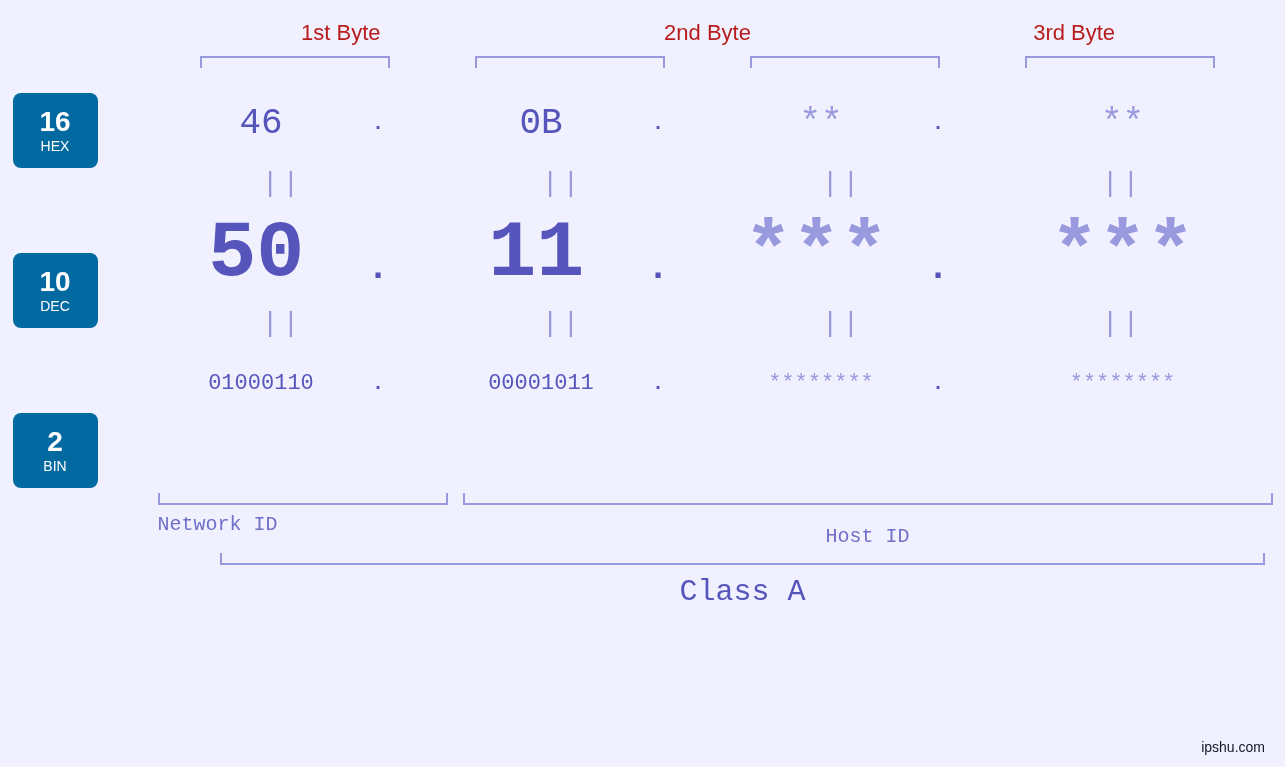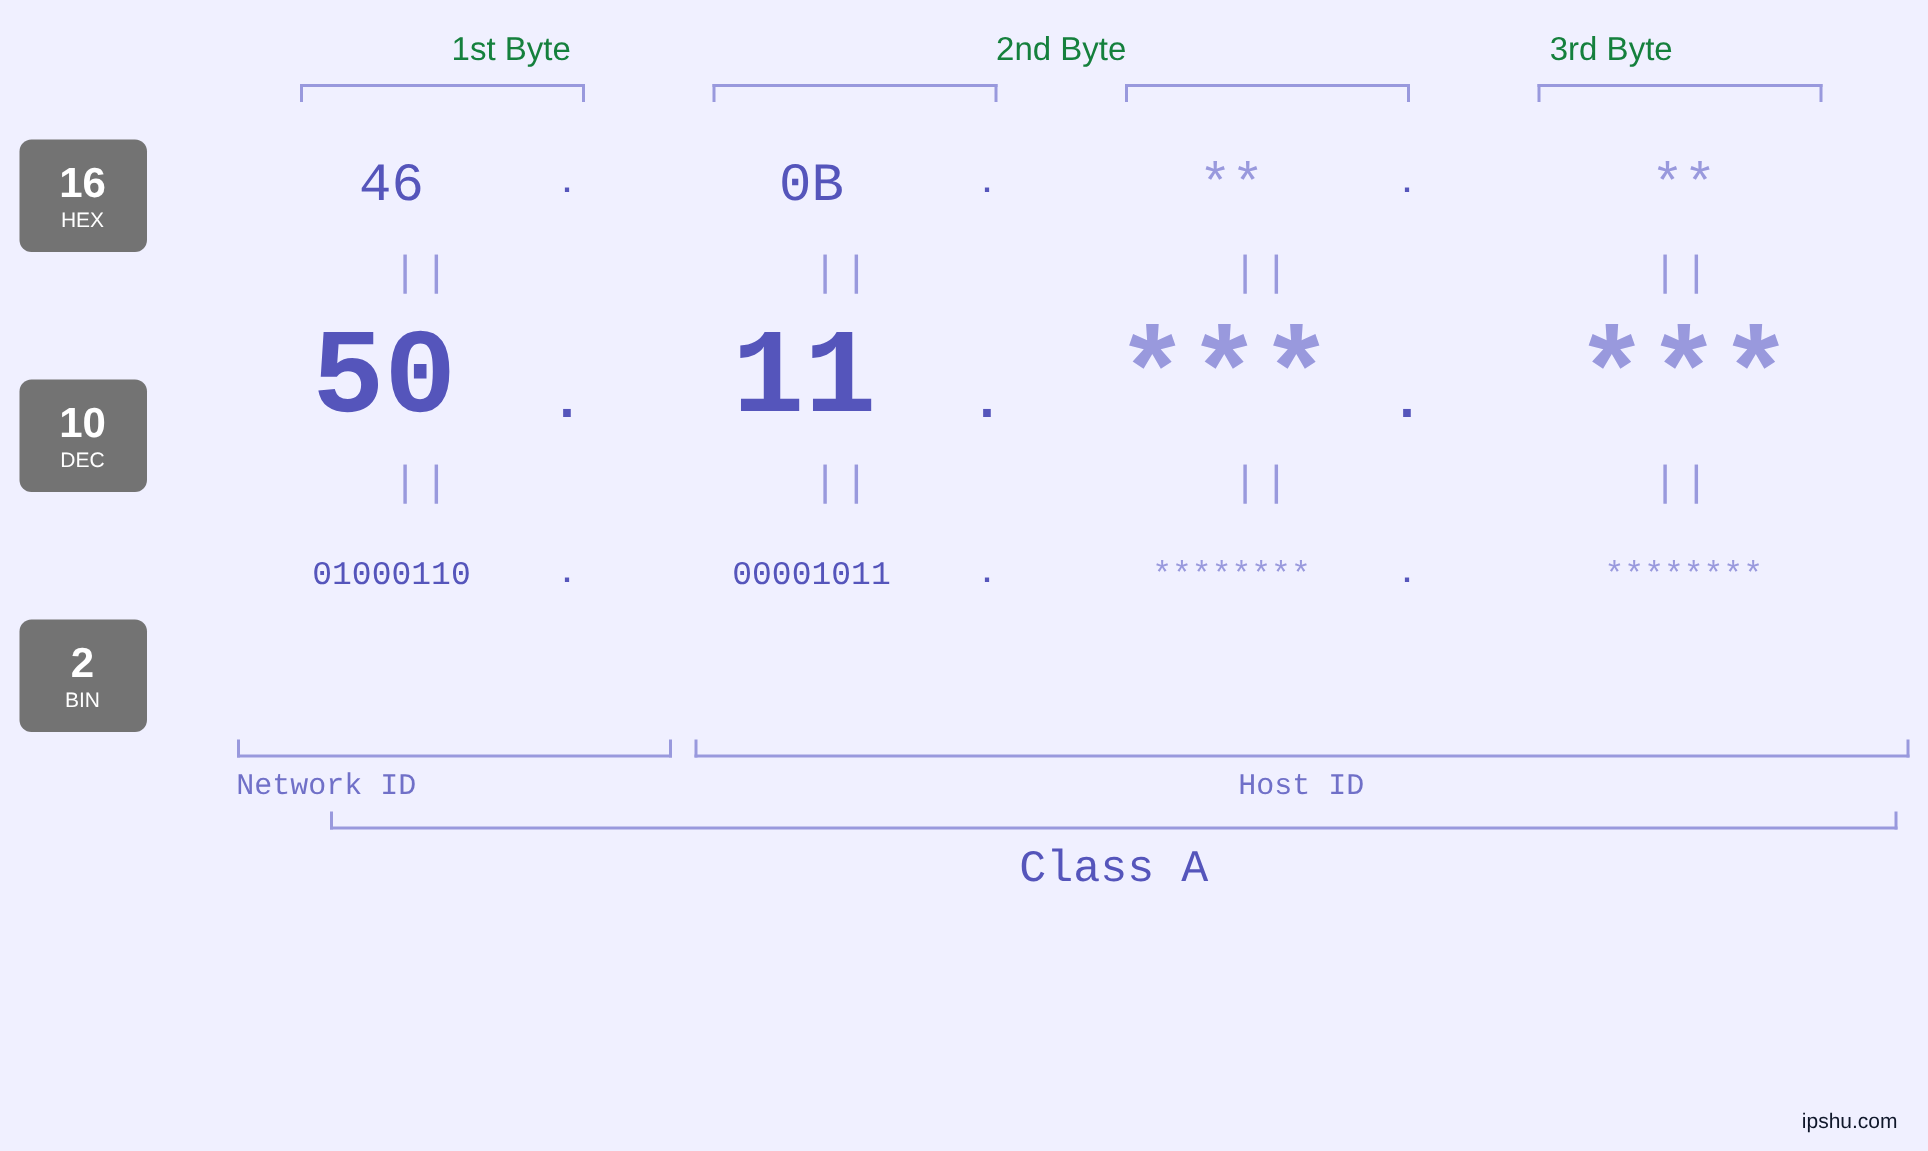--- a/index.html
+++ b/index.html
@@ -28,21 +28,21 @@
       display: flex;
       width: 1100px;
       margin-left: 130px;
       justify-content: space-around;
       margin-bottom: 10px;
     }
 
     .byte-header {
       width: 220px;
       text-align: center;
-      color: #15803d;
+      color: #b91c1c;
       font-size: 22px;
       font-family: Arial, sans-serif;
     }
 
     
     .bracket-row {
       display: flex;
       width: 1100px;
       margin-left: 130px;
       justify-content: space-around;
@@ -69,21 +69,21 @@
       display: flex;
       flex-direction: column;
       width: 130px;
       padding-top: 10px;
       gap: 85px;
     }
 
     .label-badge {
       width: 85px;
       height: 75px;
-      background: #737373;
+      background: #0369a1;
       border-radius: 8px;
       display: flex;
       flex-direction: column;
       align-items: center;
       justify-content: center;
       color: white;
       font-family: Arial, sans-serif;
     }
 
     .label-badge .num {
@@ -215,20 +215,21 @@
       font-size: 20px;
       margin-left: 15px;
     }
 
     .host-label {
       flex: 1;
       text-align: center;
       color: #7070c8;
       font-size: 20px;
       margin-left: 15px;
+      margin-top: 12px;
     }
 
     
     .big-bottom-bracket {
       width: 1045px;
       margin-left: 200px;
       height: 12px;
       border: 2px solid #9999dd;
       border-top: none;
       margin-top: 5px;

